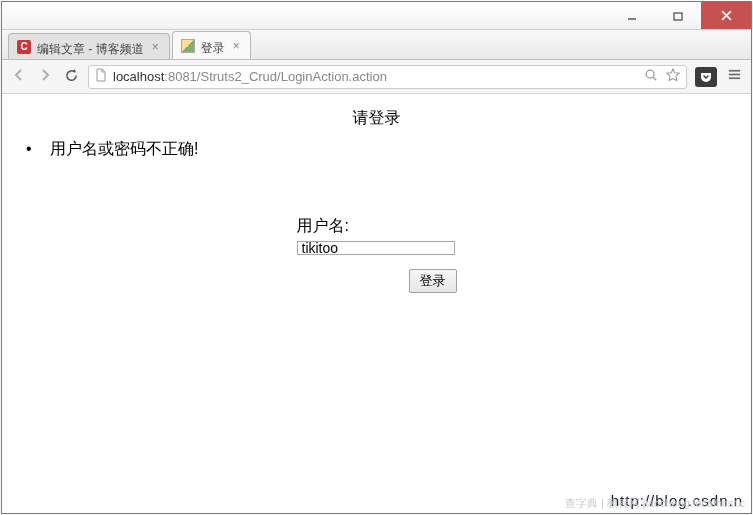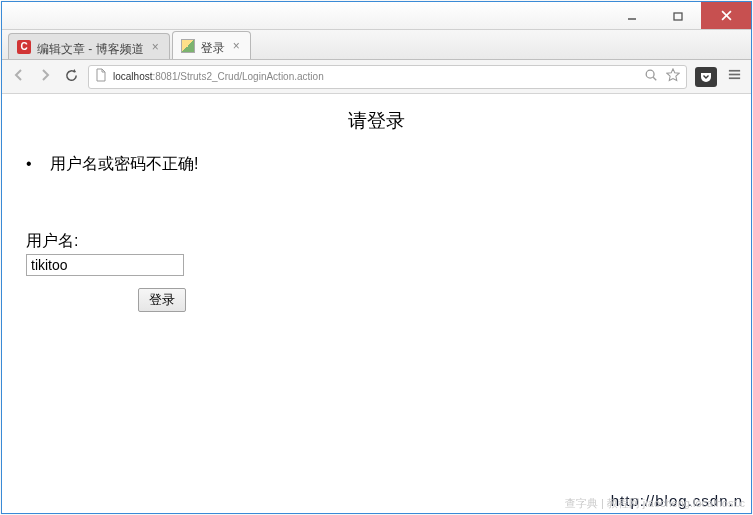--- a/index.html
+++ b/index.html
@@ -125,21 +125,21 @@
     }
     .omnibox {
       flex: 1;
       height: 24px;
       background: #fff;
       border: 1px solid #ccc;
       border-radius: 3px;
       display: flex;
       align-items: center;
       padding: 0 6px;
-      font-size: 10px;
+      font-size: 13px;
       color: #333;
       gap:6px;
     }
     .omnibox .page-icon {
       color:#8a8a8a;
       font-size:12px;
     }
     .omnibox .url-host { color:#333; }
     .omnibox .url-path { color:#888; }
     .omnibox-actions {
@@ -156,46 +156,47 @@
     .page {
       flex: 1;
       background: #fff;
       padding: 14px 24px;
       font-size: 16px;
       color: #000;
       overflow:auto;
     }
     .page-title {
       text-align: center;
-      margin-bottom: 20px;
-      font-size: 19px;
+      margin-bottom: 10px;
+      font-size: 16px;
     }
     .error-wrap{
       display:flex;
       align-items:baseline;
     }
     .error-wrap .bullet{ margin-right:0; width:24px;}
     .error-wrap .msg{flex:1;}
     .form-area {
       margin-top: 56px;
       display: flex;
       flex-direction: column;
+      align-items: center;
       gap: 6px;
     }
     .form-row {
       width: 160px;
       text-align: left;
     }
     .form-label {
       font-size: 16px;
       margin-bottom: 2px;
     }
     .form-input {
       width: 158px;
-      height: 22px;
+      height: 14px;
       border: 1px solid #a9a9a9;
       font-size: 14px;
       padding: 5px 4px;
       font-family: Arial, sans-serif;
     }
     .submit-row {
       width: 160px;
       text-align: right;
       margin-top: 6px;
     }

